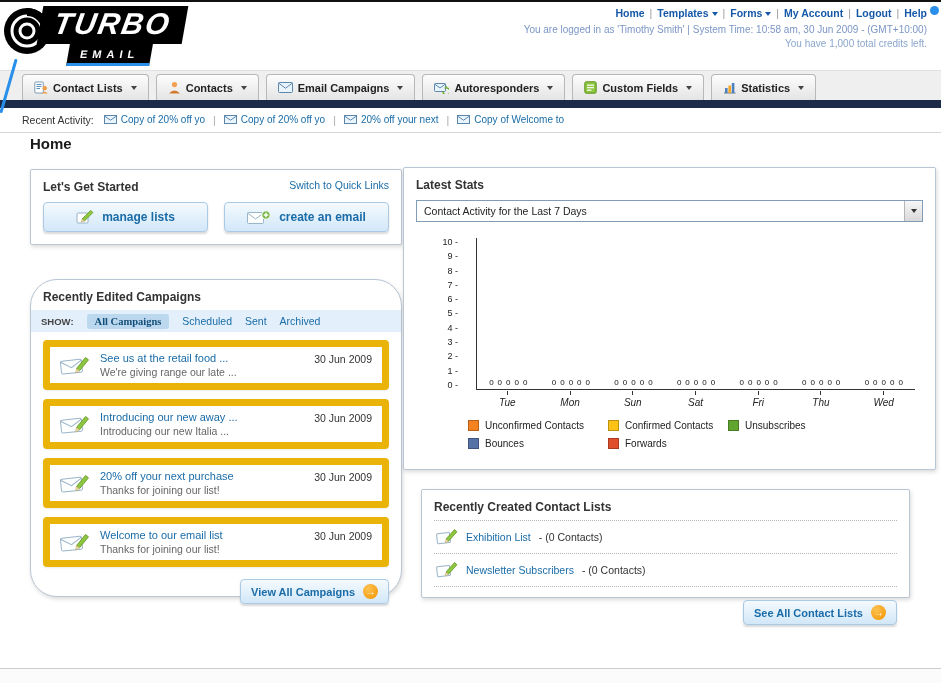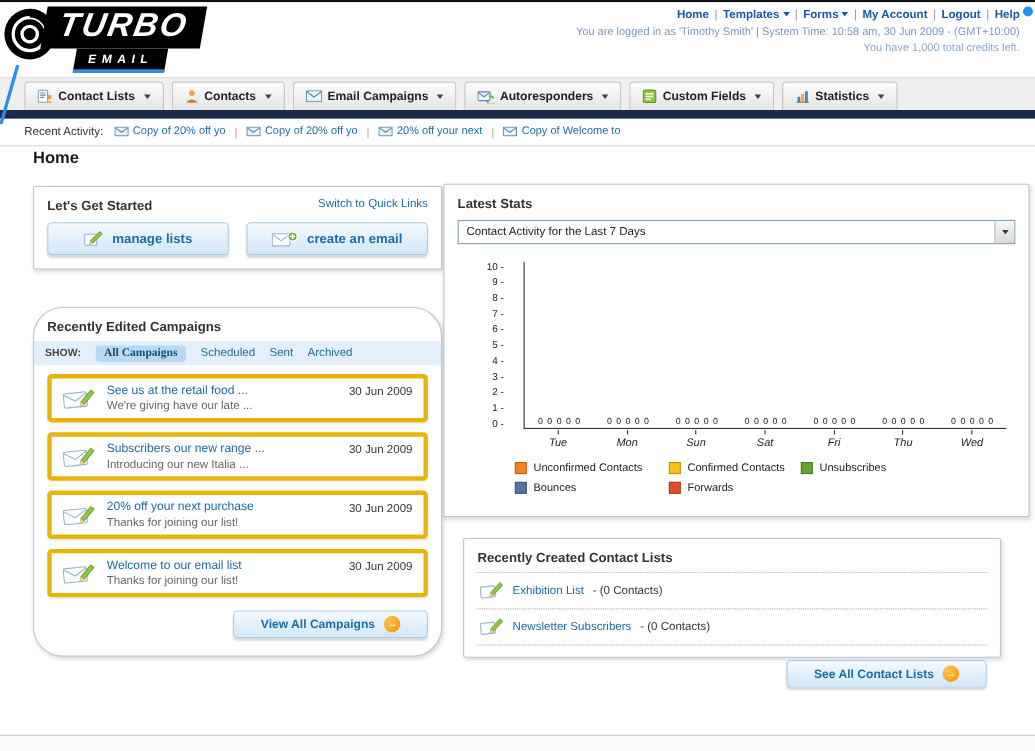--- a/index.html
+++ b/index.html
@@ -61,27 +61,27 @@
   .gs-btn { flex:1; height:30px; display:flex; align-items:center; justify-content:center; gap:8px;
     background:linear-gradient(#f4fafe,#d2e7f8); border:1px solid #a9c9e4; border-radius:4px;
     box-shadow:0 2px 2px rgba(0,0,0,0.15); color:#1a6ca8; font-weight:bold; font-size:12px; cursor:pointer; }
 
   .panel-campaigns { left:30px; top:277px; width:372px; height:318px;border-radius:27px; }
   .show-bar { background:#e3f0fb; padding:5px 10px; display:flex; align-items:center; gap:13px; font-size:10.5px; }
   .show-label { font-size:9.5px; font-weight:bold; color:#444; }
   .filter-tab { color:#1a6ca8; cursor:pointer; text-decoration:none; }
   .filter-tab.selected { background:#bcd8ef; color:#134d77; font-weight:bold; padding:2px 8px; border-radius:3px;font-family:Liberation Serif, serif; }
   .campaign-list { padding:8px 12px 0 12px; }
-  .campaign-item { position:relative; border:4px solid #eab308; border-radius:4px; padding:5px 10px;
+  .campaign-item { position:relative; border:7px solid #eab308; border-radius:4px; padding:5px 10px;
     margin-bottom:9px; display:flex; align-items:center; gap:10px; box-shadow:0 1px 2px rgba(0,0,0,0.08); }
   .ci-title { font-size:11px; color:#1a6ca8; text-decoration:none; cursor:pointer; display:block; }
   .ci-sub { font-size:10.5px; color:#666; margin-top:2px; }
   .ci-date { position:absolute; right:10px; top:6px; font-size:10.5px; color:#333; }
   .view-all-row { text-align:right; padding:3px 12px 0 0; }
-  .pill-btn { display:inline-flex; align-items:center; gap:8px; padding:4px 24px;
+  .pill-btn { display:inline-flex; align-items:center; gap:8px; padding:4px 10px;
     background:linear-gradient(#f4fafe,#d2e7f8); border:1px solid #a9c9e4; border-radius:4px;
     box-shadow:0 2px 2px rgba(0,0,0,0.15); color:#1a6ca8; font-weight:bold; font-size:11px; cursor:pointer; }
   .arrow-circle { display:inline-block; width:15px; height:15px; border-radius:50%;
     background:radial-gradient(circle at 35% 30%, #fcc150, #f59300); color:#fff; font-size:10px;
     line-height:15px; text-align:center; font-weight:bold; }
 
   .panel-stats { left:403px; top:165px; width:533px; height:303px; }
   .stats-select { margin:2px 12px 0 12px; height:22px; border:1px solid #7f9db9; background:#fff;
     display:flex; align-items:center; justify-content:space-between; padding-left:7px; font-size:10.5px;
     color:#222; cursor:pointer; }
@@ -301,37 +301,37 @@
               <g transform="rotate(-6 13 14)">
                 <rect x="1" y="7" width="21" height="13" rx="1.5" fill="#fdfefe" stroke="#9ab4c9"></rect>
                 <path d="M1 8 L11.5 14.5 L22 8" fill="none" stroke="#9ab4c9"></path>
               </g>
               <path d="M16.5 15.5 L25.5 4.5 L28.5 6.8 L19.5 17.8 Z" fill="#8dc63f" stroke="#5e8f1f" stroke-width="0.8"></path>
               <path d="M16.5 15.5 L15.6 20 L19.5 17.8 Z" fill="#ecdca6" stroke="#b7a05f" stroke-width="0.5"></path>
             </svg>
           </span>
           <div>
             <a class="ci-title">See us at the retail food ...</a>
-            <div class="ci-sub">We're giving have our late ...</div>
+            <div class="ci-sub">We're giving range our late ...</div>
           </div>
           <span class="ci-date">30 Jun 2009</span>
         </div>
         <div class="campaign-item">
           <span class="icon">
             <svg width="30" height="24" viewBox="0 0 30 24">
               <g transform="rotate(-6 13 14)">
                 <rect x="1" y="7" width="21" height="13" rx="1.5" fill="#fdfefe" stroke="#9ab4c9"></rect>
                 <path d="M1 8 L11.5 14.5 L22 8" fill="none" stroke="#9ab4c9"></path>
               </g>
               <path d="M16.5 15.5 L25.5 4.5 L28.5 6.8 L19.5 17.8 Z" fill="#8dc63f" stroke="#5e8f1f" stroke-width="0.8"></path>
               <path d="M16.5 15.5 L15.6 20 L19.5 17.8 Z" fill="#ecdca6" stroke="#b7a05f" stroke-width="0.5"></path>
             </svg>
           </span>
           <div>
-            <a class="ci-title">Subscribers our new range ...</a>
+            <a class="ci-title">Introducing our new away ...</a>
             <div class="ci-sub">Introducing our new Italia ...</div>
           </div>
           <span class="ci-date">30 Jun 2009</span>
         </div>
         <div class="campaign-item">
           <span class="icon">
             <svg width="30" height="24" viewBox="0 0 30 24">
               <g transform="rotate(-6 13 14)">
                 <rect x="1" y="7" width="21" height="13" rx="1.5" fill="#fdfefe" stroke="#9ab4c9"></rect>
                 <path d="M1 8 L11.5 14.5 L22 8" fill="none" stroke="#9ab4c9"></path>

